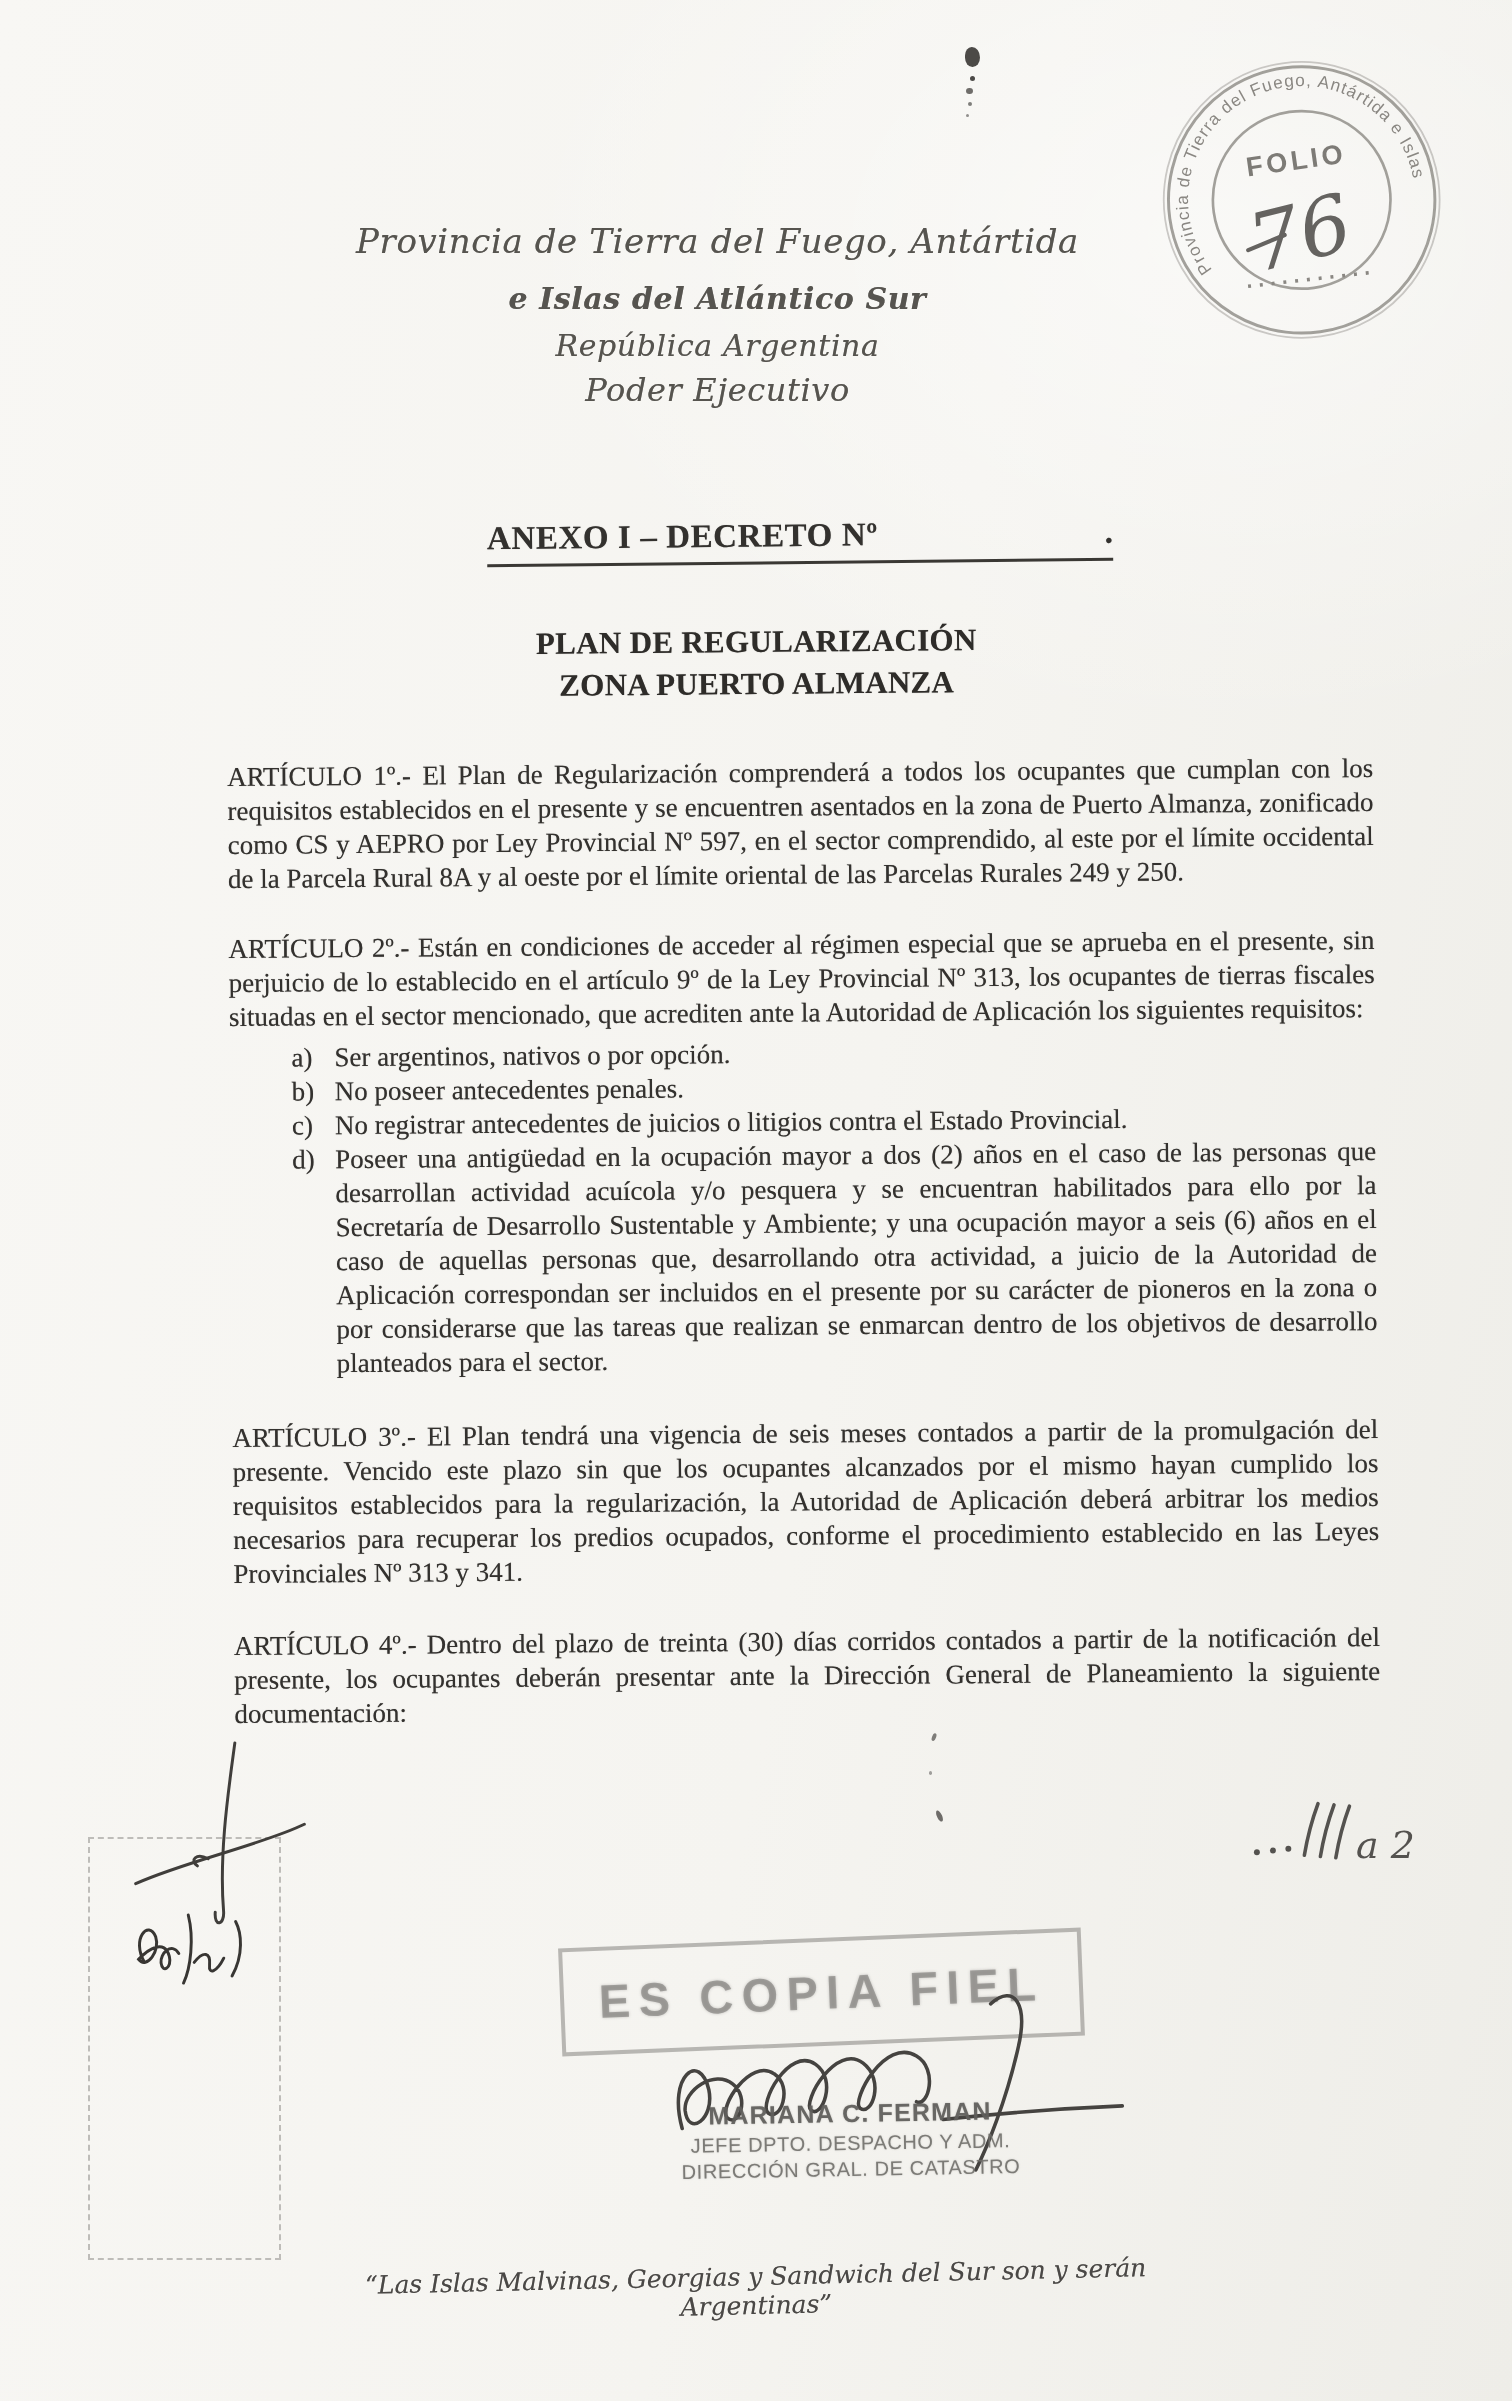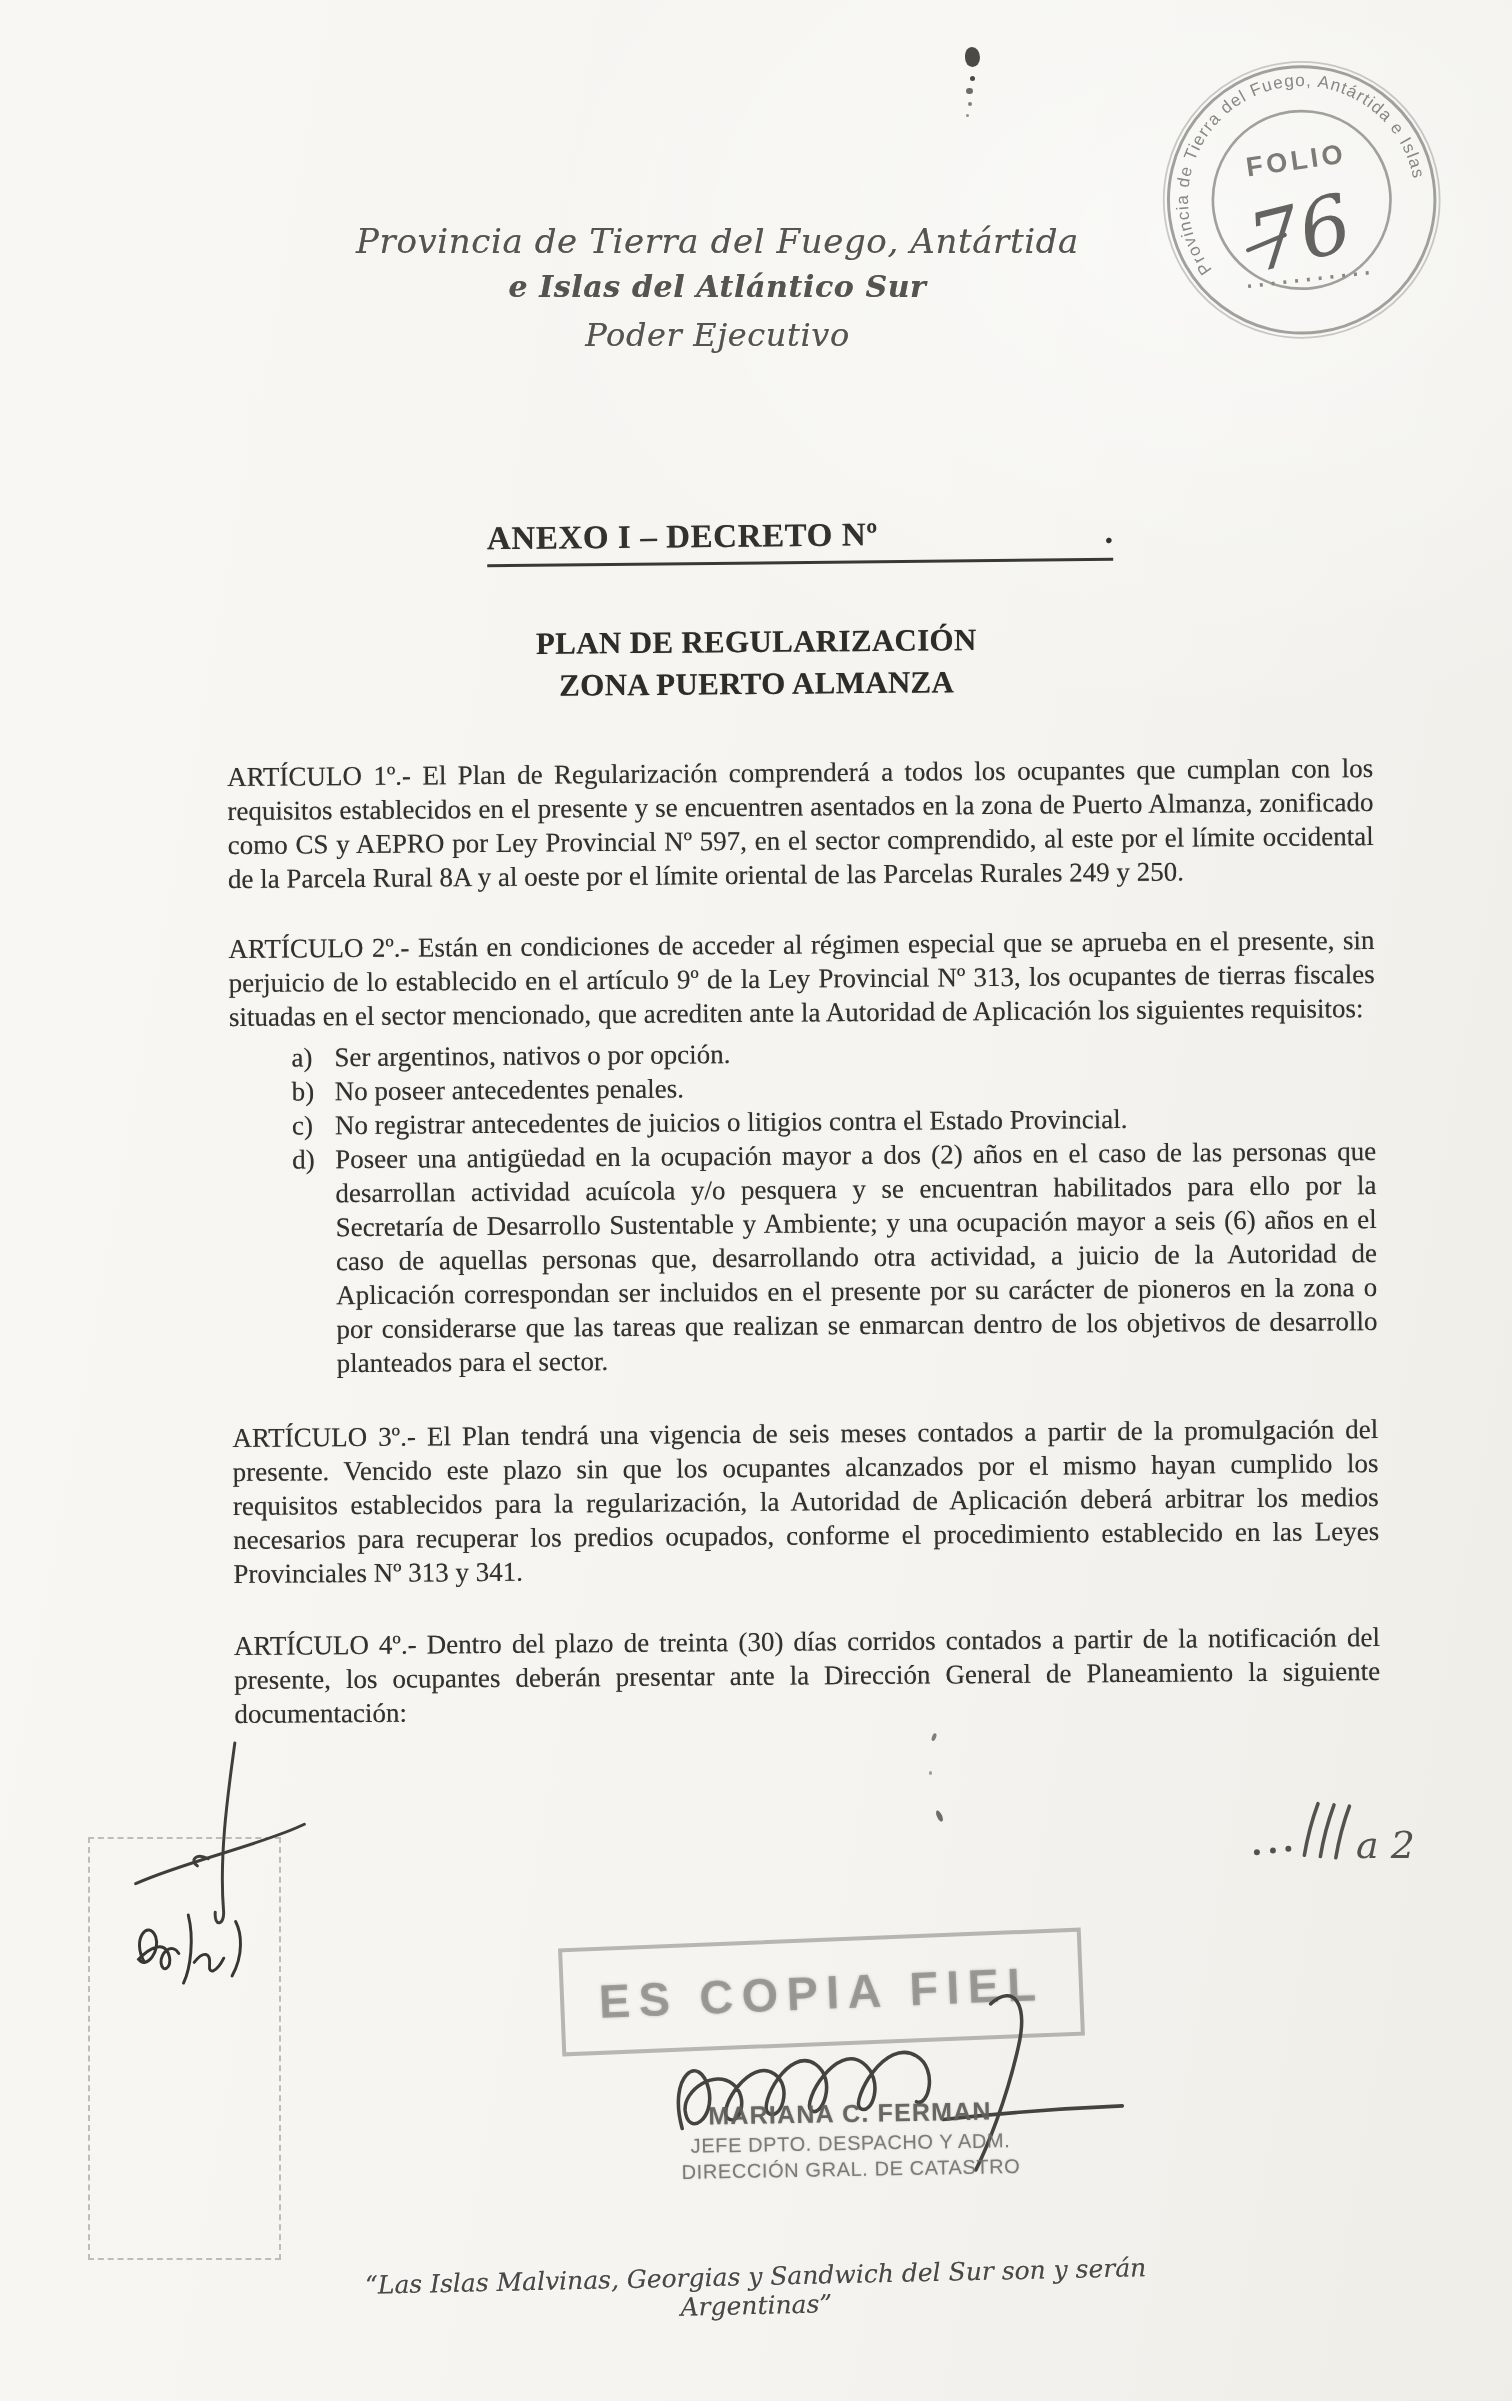--- a/index.html
+++ b/index.html
@@ -9,21 +9,21 @@
       radial-gradient(1186px 830px at 80% 10%, rgba(255,255,255,.5) 0%, rgba(255,255,255,0) 60%),
       linear-gradient(100deg,#f8f7f4 0%,#f5f4f0 55%,#eeede8 100%);
     font-family:"Liberation Serif",serif;color:#33312e;
   }
   .abs{position:absolute;}
   .soft{text-shadow:0 0 0.7px rgba(50,48,45,.55);}
   
   .letterhead{left:332px;top:221px;width:771px;text-align:center;color:#56544f;
     font-family:"DejaVu Serif",serif;font-style:italic;letter-spacing:0.6px;
     text-shadow:0 0 0.6px rgba(70,68,64,.5);}
-  .lh1{font-size:34px;margin-bottom:8px;}
+  .lh1{font-size:34px;margin-bottom:20px;}
   .lh2{font-size:30px;margin-bottom:12px;font-weight:bold;}
   .lh3{font-size:30px;margin-bottom:8.3px;}
   .lh4{font-size:32px;}
   
   .annex{left:487px;top:517px;width:626px;display:flex;justify-content:space-between;
     align-items:baseline;border-bottom:3.6px solid #3a3834;padding-bottom:7.1px;
     transform:rotate(-.6deg);}
   .annex-text{font-size:33px;font-weight:bold;letter-spacing:0.6px;}
   .annex-period{font-size:33px;font-weight:bold;}
   
@@ -71,20 +71,21 @@
     <div class="speck" style="left:965px;top:47px;width:15.4px;height:20px;border-radius:45% 55% 50% 50%;"></div>
     <div class="speck" style="left:970px;top:76px;width:5.3px;height:5.3px;"></div>
     <div class="speck" style="left:966px;top:88px;width:6.5px;height:6px;opacity:.8;"></div>
     <div class="speck" style="left:968px;top:102px;width:4.2px;height:4.2px;opacity:.7;"></div>
     <div class="speck" style="left:966px;top:114px;width:3px;height:3px;opacity:.6;"></div>
   </div>
 
   <div class="abs letterhead">
     <div class="lh1">Provincia de Tierra del Fuego, Antártida</div>
     <div class="lh2">e Islas del Atlántico Sur</div>
+    <div class="lh3">República Argentina</div>
     <div class="lh4">Poder Ejecutivo</div>
   </div>
 
   <div class="abs folio">
     <svg width="296" height="308" viewBox="0 0 500 520">
       <circle cx="250" cy="270" r="225" fill="none" stroke="#85827d" stroke-width="5" opacity=".85"></circle>
       <circle cx="250" cy="270" r="233" fill="none" stroke="#8d8a85" stroke-width="3" opacity=".5"></circle>
       <circle cx="250" cy="270" r="150" fill="none" stroke="#85827d" stroke-width="4.5" opacity=".85"></circle>
       <path id="ringPath" d="M 84 366 A 192 192 0 1 1 416 366 A 192 192 0 1 1 84 366" fill="none"></path>
       <text font-family="Liberation Sans, sans-serif" font-size="29" letter-spacing="2" fill="#7b7873">

